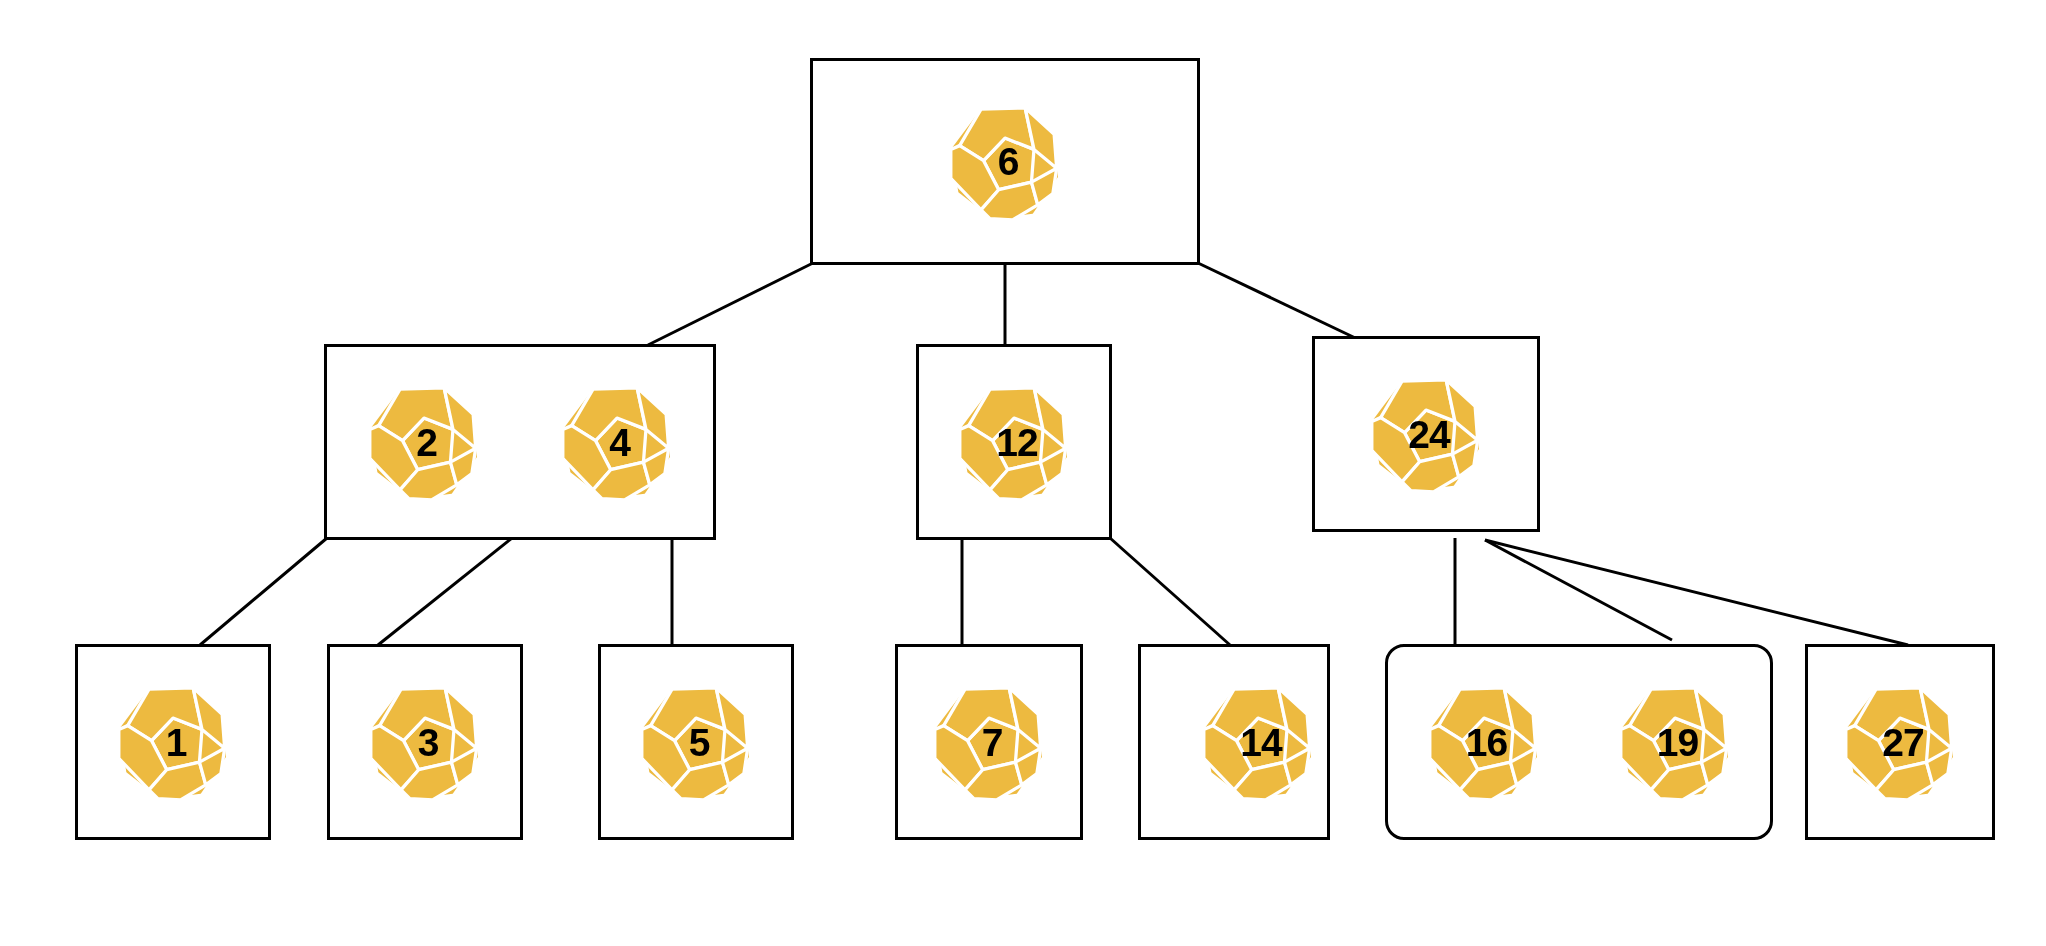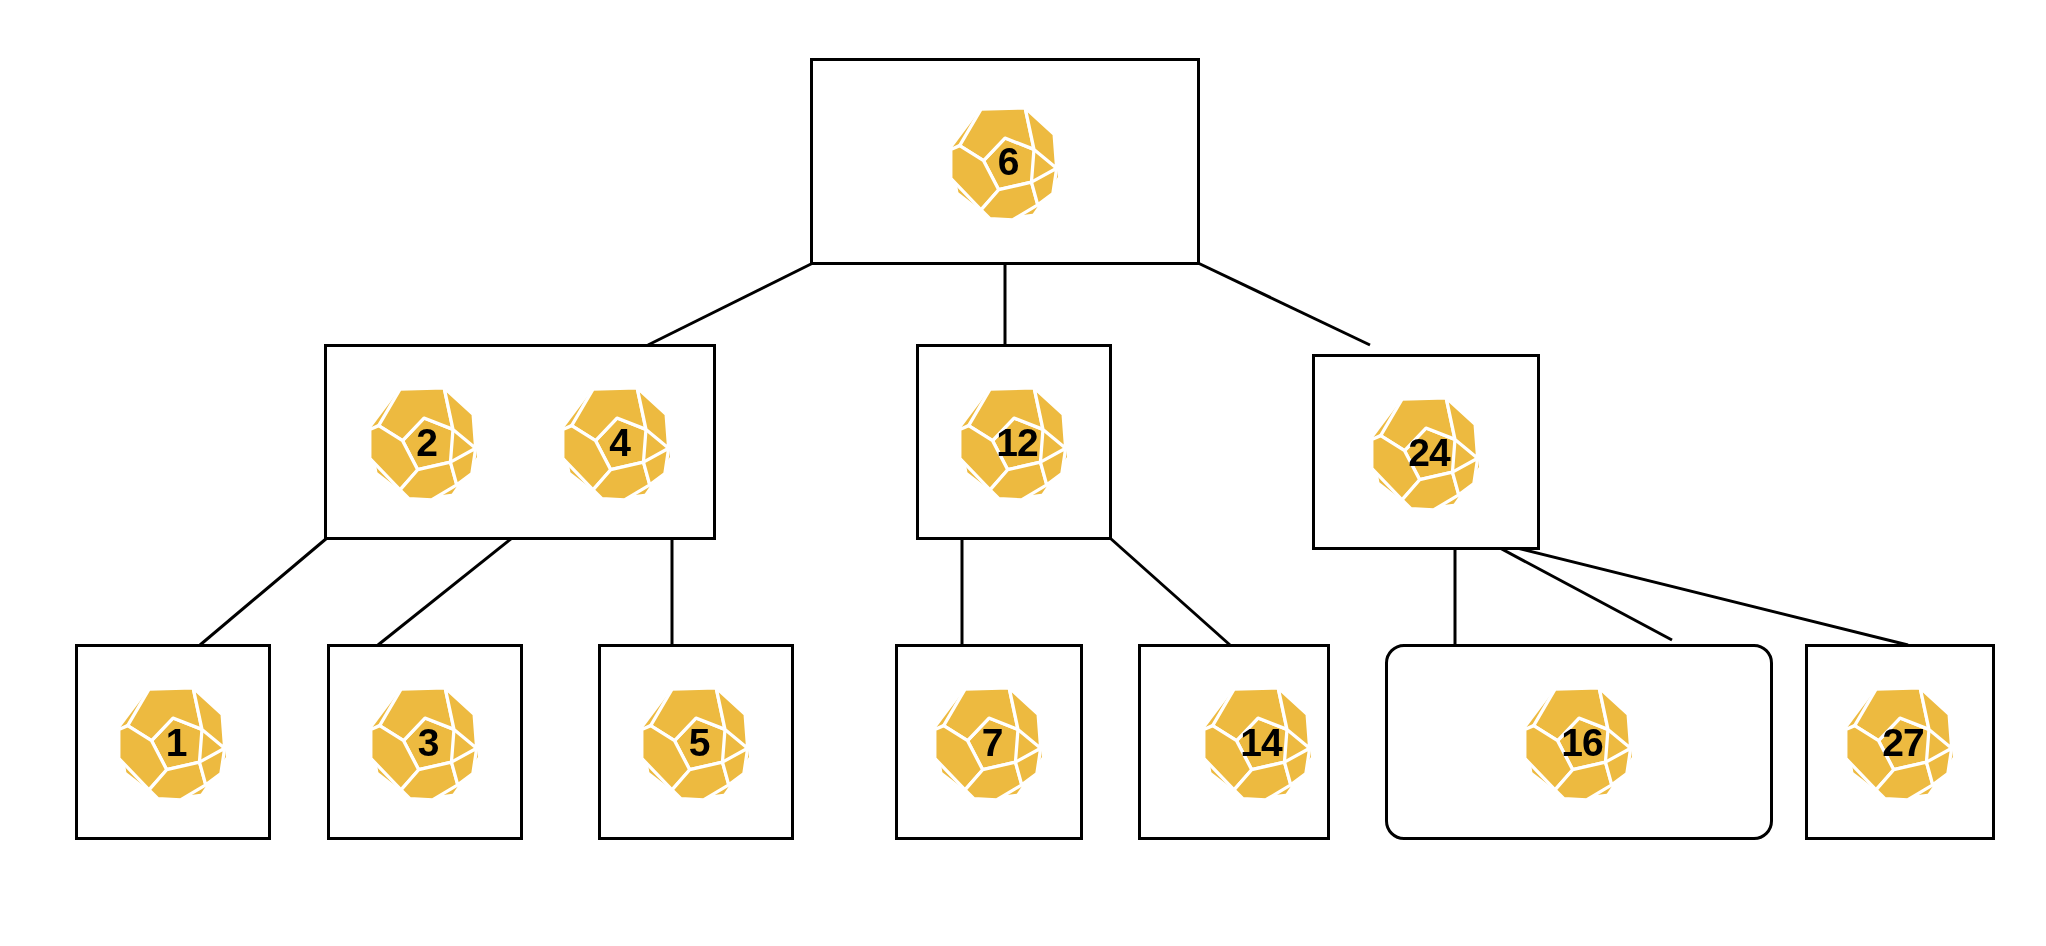--- a/index.html
+++ b/index.html
@@ -140,21 +140,21 @@
               <path d="M31,8 L66,7 L73,40 L50,31 L33,49 L14,37 Z"></path>
               <path d="M14,37 L33,49 L45,72 L31,88 L7,63 L7,40 Z"></path>
               <path d="M31,88 L45,72 L71,66 L76,84 L56,96 L38,95 Z"></path>
               <path d="M66,7 L89,28 L91,55 L73,40 Z"></path>
               <path d="M91,55 L88,75 L76,84 L71,66 Z"></path>
             </g>
           </svg>
           <div class="die-label">12</div>
         </div>
       </div>
-      <div class="node-box" style="left: 1312px; top: 354px; width: 228px; height: 196px;">
+      <div class="node-box" style="left: 1312px; top: 336px; width: 228px; height: 196px;">
         <div class="die">
           <svg viewBox="0 0 100 100">
             <g stroke="#ffffff" stroke-width="2.6" stroke-linejoin="round" fill="#EDBA40">
               <path d="M31,8 L66,7 L89,28 L92,62 L72,91 L40,95 L13,74 L7,40 Z" stroke="none"></path>
               <path d="M50,31 L73,40 L71,66 L45,72 L33,49 Z"></path>
               <path d="M31,8 L66,7 L73,40 L50,31 L33,49 L14,37 Z"></path>
               <path d="M14,37 L33,49 L45,72 L31,88 L7,63 L7,40 Z"></path>
               <path d="M31,88 L45,72 L71,66 L76,84 L56,96 L38,95 Z"></path>
               <path d="M66,7 L89,28 L91,55 L73,40 Z"></path>
               <path d="M91,55 L88,75 L76,84 L71,66 Z"></path>
@@ -250,20 +250,34 @@
               <path d="M31,8 L66,7 L89,28 L92,62 L72,91 L40,95 L13,74 L7,40 Z" stroke="none"></path>
               <path d="M50,31 L73,40 L71,66 L45,72 L33,49 Z"></path>
               <path d="M31,8 L66,7 L73,40 L50,31 L33,49 L14,37 Z"></path>
               <path d="M14,37 L33,49 L45,72 L31,88 L7,63 L7,40 Z"></path>
               <path d="M31,88 L45,72 L71,66 L76,84 L56,96 L38,95 Z"></path>
               <path d="M66,7 L89,28 L91,55 L73,40 Z"></path>
               <path d="M91,55 L88,75 L76,84 L71,66 Z"></path>
             </g>
           </svg>
           <div class="die-label">16</div>
+        </div>
+        <div class="die">
+          <svg viewBox="0 0 100 100">
+            <g stroke="#ffffff" stroke-width="2.6" stroke-linejoin="round" fill="#EDBA40">
+              <path d="M31,8 L66,7 L89,28 L92,62 L72,91 L40,95 L13,74 L7,40 Z" stroke="none"></path>
+              <path d="M50,31 L73,40 L71,66 L45,72 L33,49 Z"></path>
+              <path d="M31,8 L66,7 L73,40 L50,31 L33,49 L14,37 Z"></path>
+              <path d="M14,37 L33,49 L45,72 L31,88 L7,63 L7,40 Z"></path>
+              <path d="M31,88 L45,72 L71,66 L76,84 L56,96 L38,95 Z"></path>
+              <path d="M66,7 L89,28 L91,55 L73,40 Z"></path>
+              <path d="M91,55 L88,75 L76,84 L71,66 Z"></path>
+            </g>
+          </svg>
+          <div class="die-label">19</div>
         </div>
       </div>
       <div class="node-box" style="left: 1805px; top: 644px; width: 190px; height: 196px;">
         <div class="die">
           <svg viewBox="0 0 100 100">
             <g stroke="#ffffff" stroke-width="2.6" stroke-linejoin="round" fill="#EDBA40">
               <path d="M31,8 L66,7 L89,28 L92,62 L72,91 L40,95 L13,74 L7,40 Z" stroke="none"></path>
               <path d="M50,31 L73,40 L71,66 L45,72 L33,49 Z"></path>
               <path d="M31,8 L66,7 L73,40 L50,31 L33,49 L14,37 Z"></path>
               <path d="M14,37 L33,49 L45,72 L31,88 L7,63 L7,40 Z"></path>

